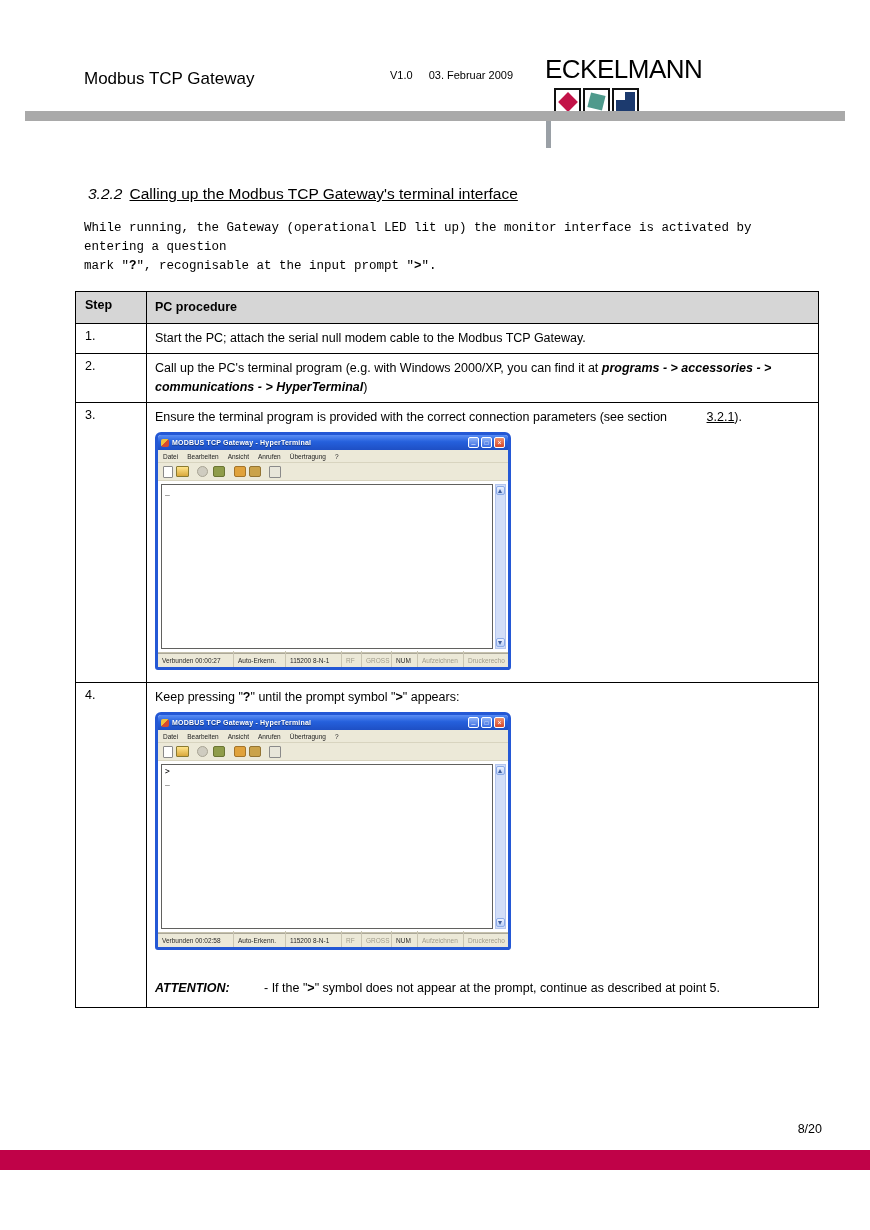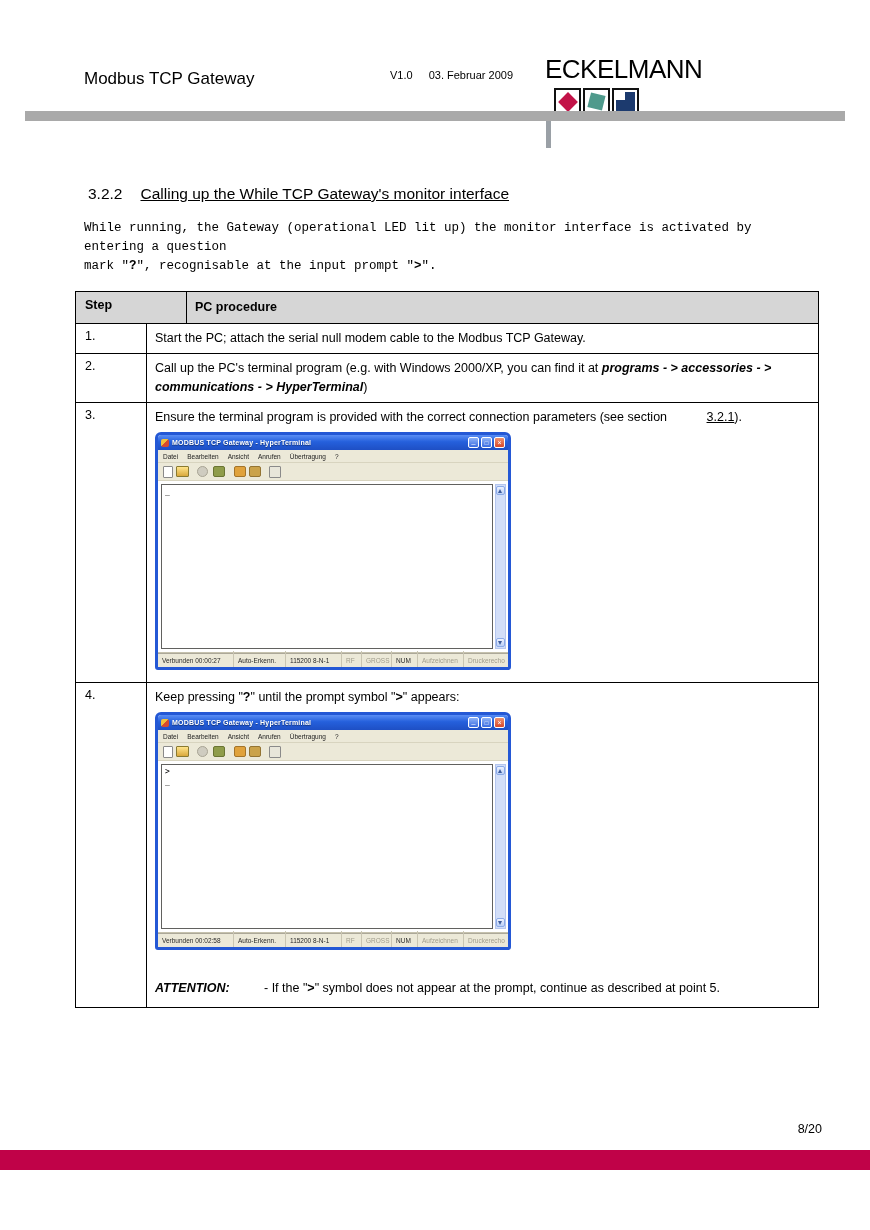--- a/index.html
+++ b/index.html
@@ -17,32 +17,32 @@
   .shape-diamond{position:absolute;left:5px;top:5px;width:14px;height:14px;background:#c21348;transform:rotate(45deg);}
   .shape-teal{position:absolute;left:4px;top:4px;width:15px;height:15px;background:#4f9a8c;transform:rotate(14deg);}
   .shape-navy{position:absolute;right:2px;bottom:2px;width:19px;height:19px;background:#1c3a6e;}
   .shape-notch{position:absolute;left:2px;top:2px;width:9px;height:8px;background:#fff;}
   .logo-shadow{width:5px;height:27px;background:#9aa0a6;margin-left:1px;margin-top:6px;}
 
   .topbar{position:absolute;left:25px;top:111px;width:820px;height:10px;background:#a9a9a9;}
 
   
   .heading{position:absolute;left:88px;top:185px;font-size:15.5px;}
-  .heading .num{margin-right:18px;}
+  .heading .num{margin-right:7px;font-style:italic;}
   .heading .ttl{text-decoration:underline;}
   .intro{position:absolute;left:84px;top:219px;font-size:12.5px;line-height:19px;width:720px;font-family:Liberation Mono, monospace;}
   .b{font-weight:bold;}
   .bi{font-weight:bold;font-style:italic;}
   .xref{text-decoration:underline;margin-left:36px;}
 
   
   .doc-table{position:absolute;left:75px;top:291px;width:744px;border:1px solid #000;
              font-size:12.5px;box-sizing:border-box;}
   .trow{display:flex;border-top:1px solid #000;}
-  .trow:first-child{border-top:none;gap:40px;}
+  .trow:first-child{border-top:none;}
   .cell-step{width:70px;flex:none;padding:5px 6px 5px 9px;box-sizing:border-box;}
   .cell-proc{flex:1;border-left:1px solid #000;padding:5px 8px;box-sizing:border-box;line-height:19px;}
   .thead{background:#d6d6d6;font-weight:bold;}
   .thead .cell-step,.thead .cell-proc{padding-top:6px;padding-bottom:6px;}
 
   
   .xpwin{width:356px;height:238px;border:3px solid #2458d5;border-radius:6px 6px 3px 3px;
          background:#ece9d8;box-sizing:border-box;display:flex;flex-direction:column;
          overflow:hidden;margin:5px 0 7px;}
   .titlebar{height:15px;flex:none;background:linear-gradient(180deg,#5a8ef5,#2560dc 45%,#1e4fc4);
@@ -123,21 +123,21 @@
     <span class="lbox">
         <span class="shape-navy"></span>
         <span class="shape-notch"></span>
       </span>
   </span>
   <span class="logo-shadow"></span>
 </div>
 <div class="topbar"></div>
 
 <div class="heading">
-  <span class="num">3.2.2</span><span class="ttl">Calling up the While TCP Gateway's monitor interface</span>
+  <span class="num">3.2.2</span><span class="ttl">Calling up the Modbus TCP Gateway's terminal interface</span>
 </div>
 <div class="intro">
   <span>While running, the Gateway (operational LED lit up) the monitor interface is activated by entering a question</span><br>
   <span>mark "</span><span class="b">?</span><span>", recognisable at the input prompt "</span><span class="b">&gt;</span><span>".</span>
 </div>
 
 <div class="doc-table">
 
   <div class="trow thead">
     <div class="cell-step">Step</div>

